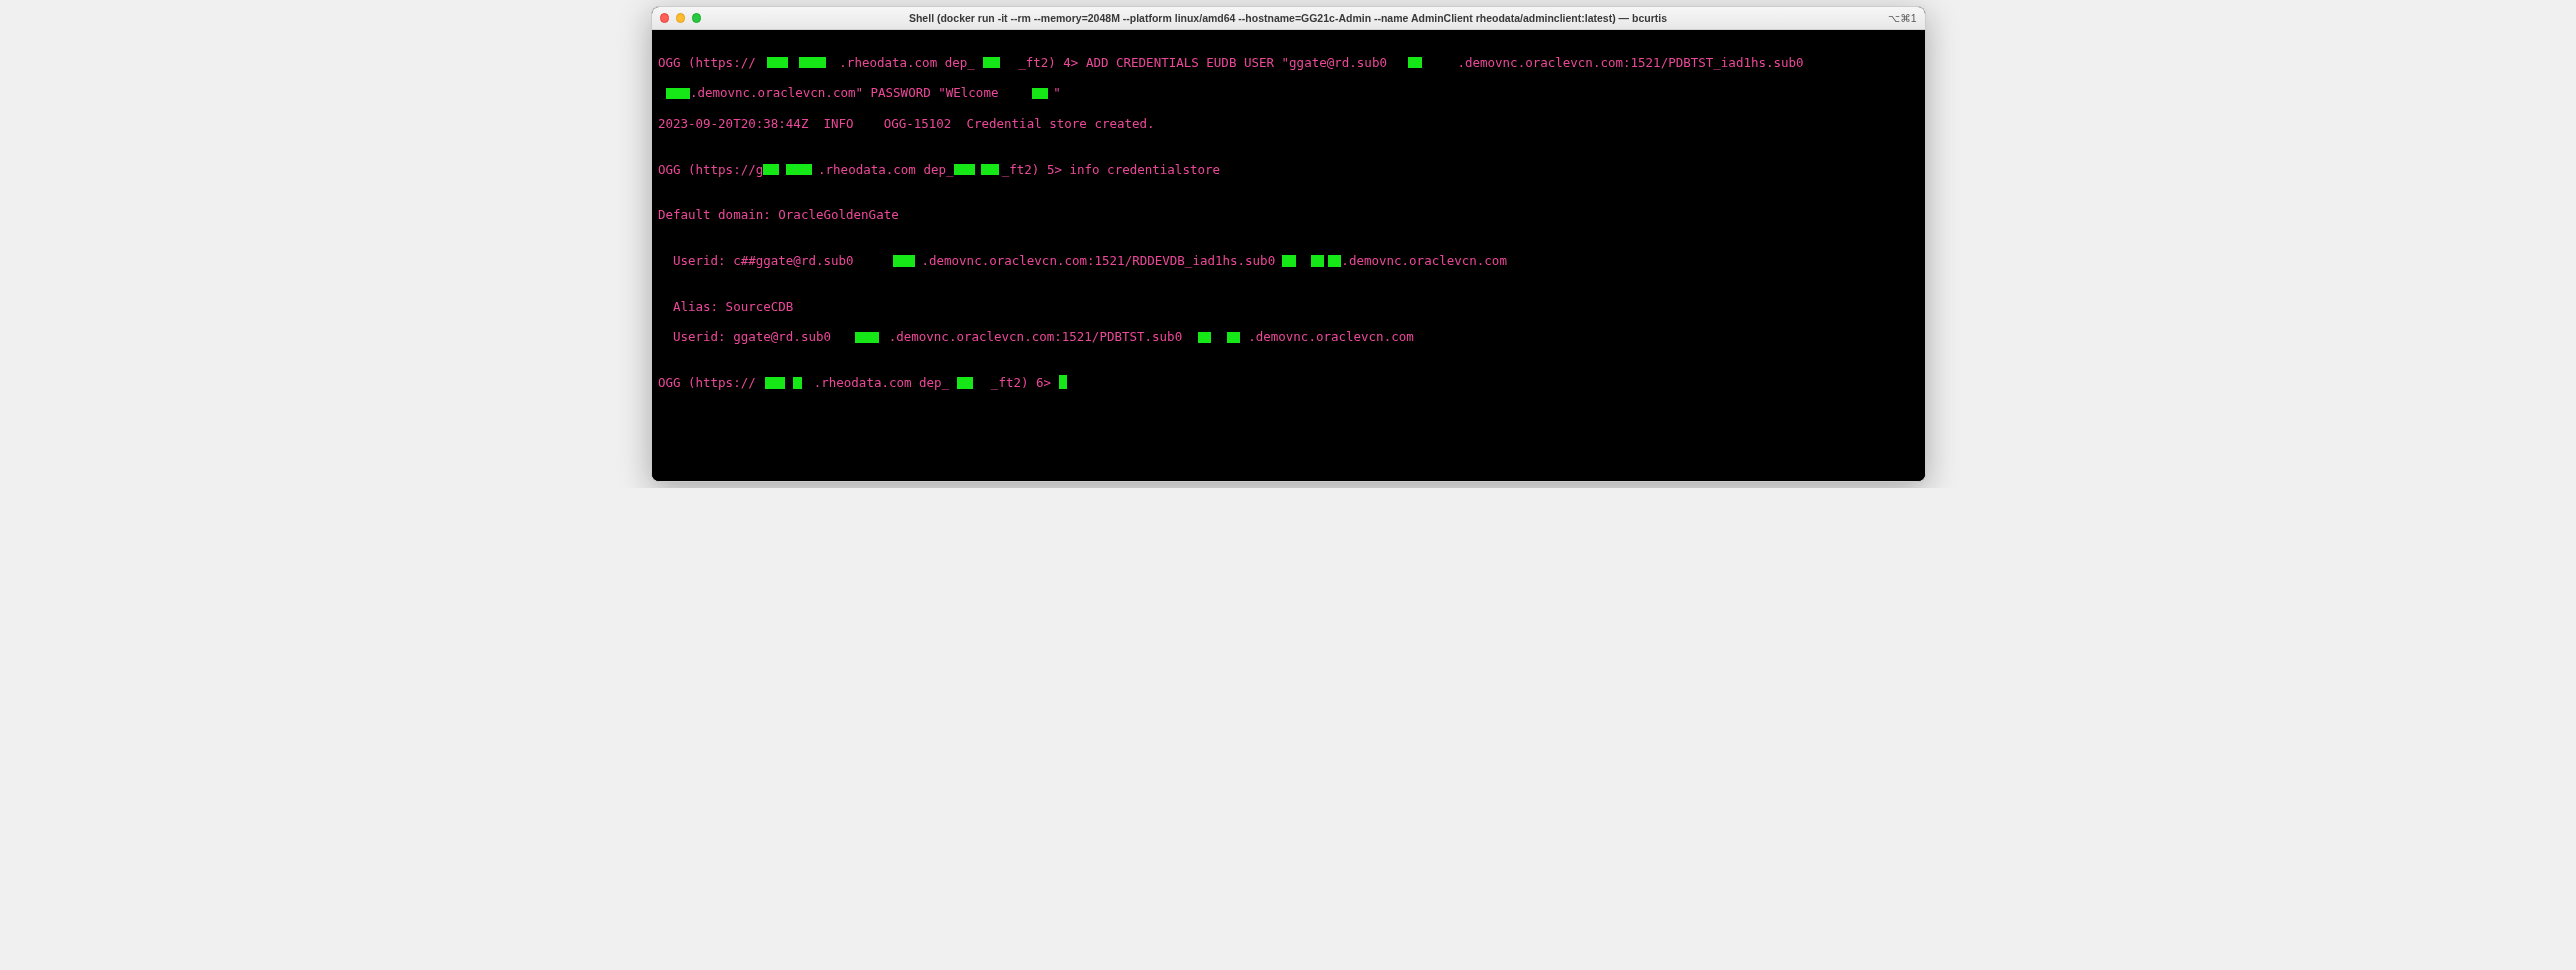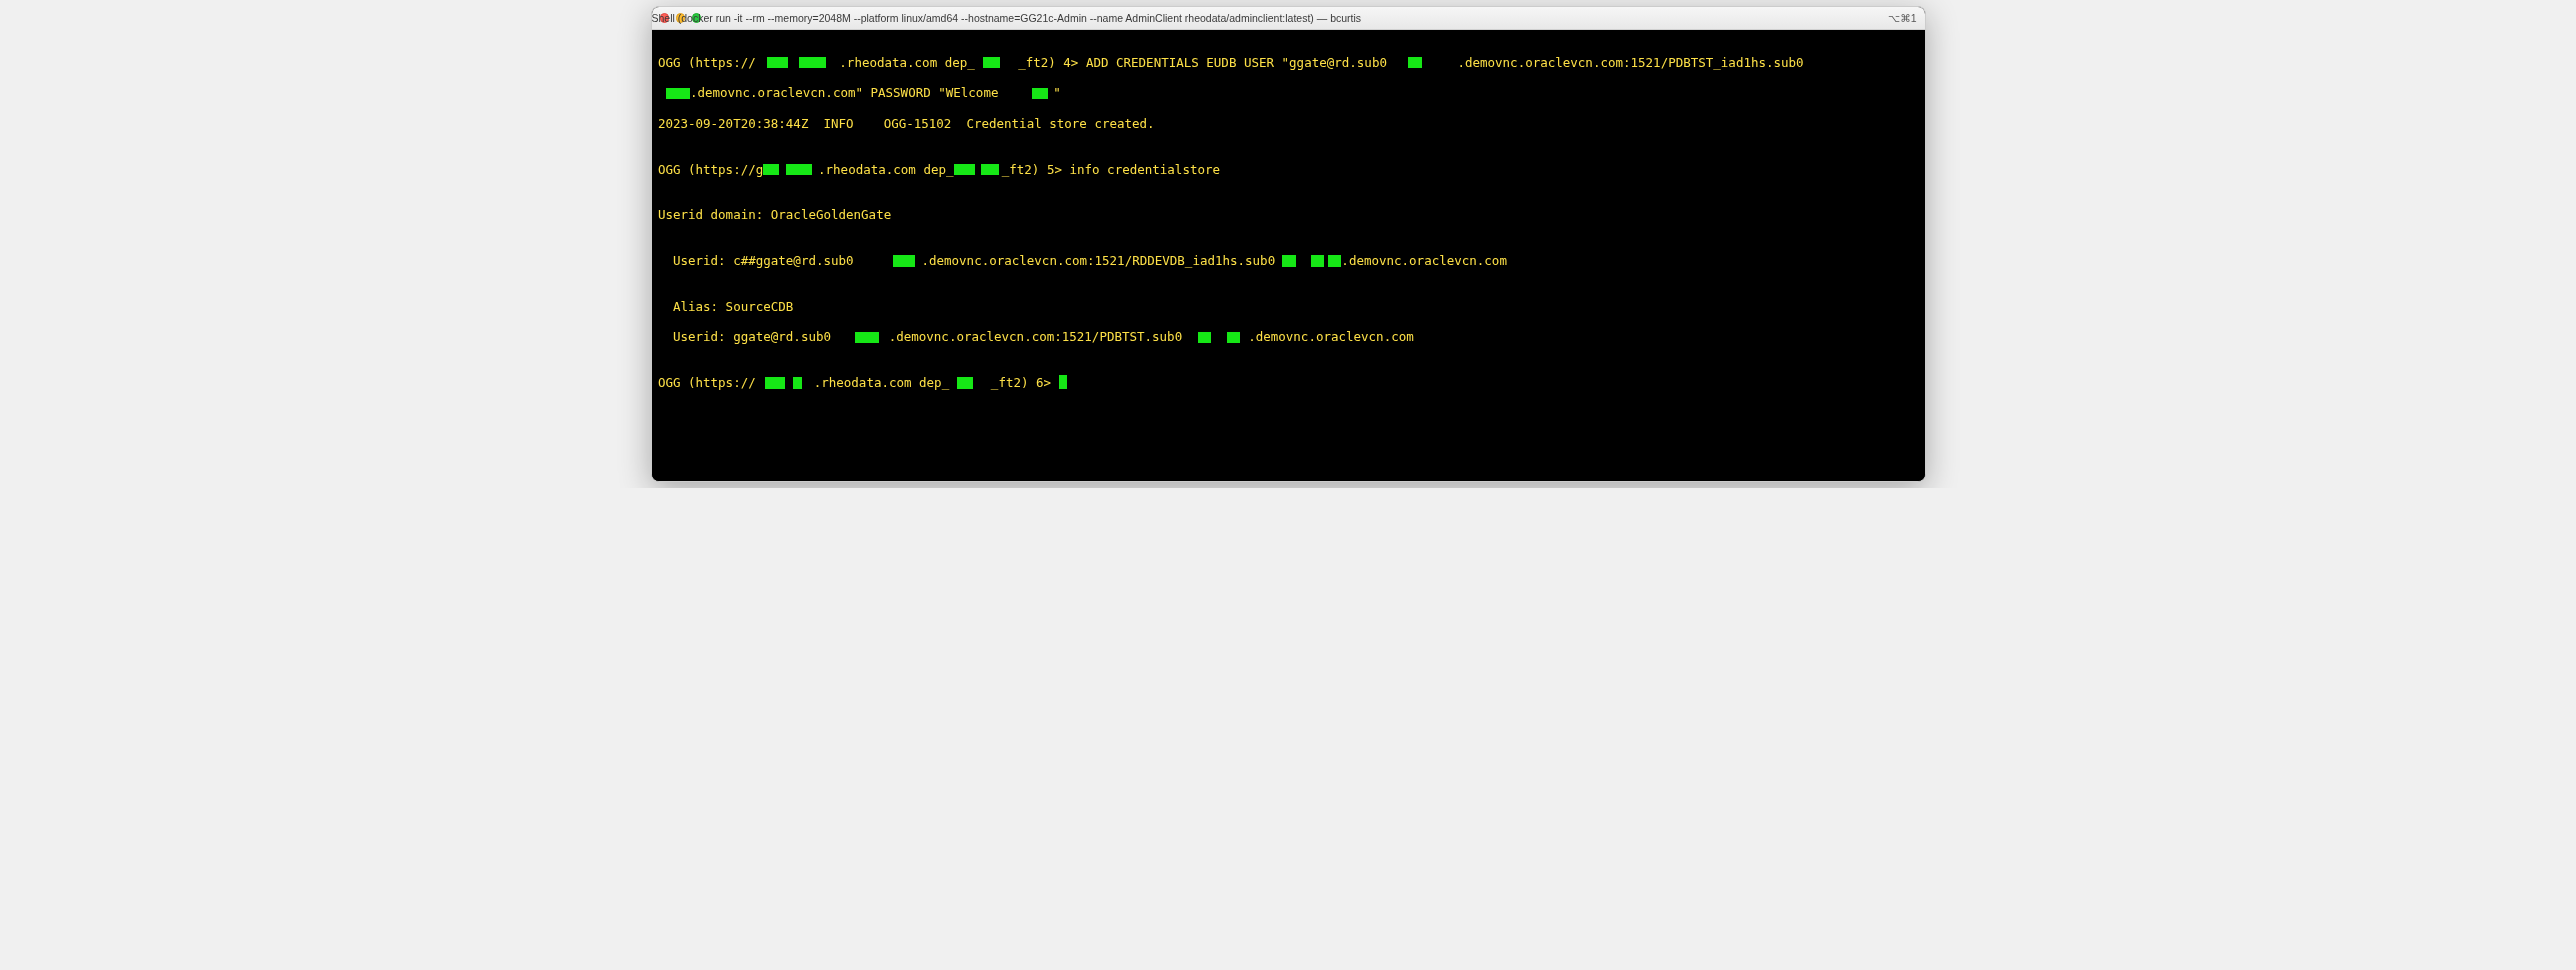--- a/index.html
+++ b/index.html
@@ -42,40 +42,40 @@
       height: 9.7px;
       border-radius: 50%;
     }
     .light.red    { background: #ff5f57; border: 0.4px solid #e14640; }
     .light.yellow { background: #febc2e; border: 0.4px solid #dfa123; }
     .light.green  { background: #28c840; border: 0.4px solid #1dad2c; }
 
     .window-title {
       position: absolute;
       left: 0; right: 0;
-      text-align: left;
+      text-align: center;
       font-size: 10.5px;
-      font-weight: 400;
+      font-weight: 700;
       color: #3a3a3a;
       pointer-events: none;
     }
 
     .window-shortcut {
       margin-left: auto;
       font-size: 10.5px;
       color: #555;
     }
 
     .terminal {
       background: #000;
       padding: 9.7px 6.4px 16px 6.4px;
       font-family: "Menlo", "Consolas", monospace;
       font-size: 12.5px;
       line-height: 1.22;
-      color: #fde047;
+      color: #ec4899;
       min-height: 451px;
       white-space: pre;
       overflow: hidden;
     }
 
     .terminal .line { display: block; position: relative; }
 
     .redact {
       display: inline-block;
       background: #16e716;
@@ -107,21 +107,21 @@
     <div class="window-shortcut">⌥⌘1</div>
   </div>
 
   <div class="terminal">
 <span class="line"><span>OGG (https://</span><span class="sp" style="width:11.3px"></span><span class="redact" style="width:21px"></span><span class="sp" style="width:11.3px"></span><span class="redact" style="width:27px"></span><span class="sp" style="width:13px"></span><span>.rheodata.com dep_</span><span class="sp" style="width:8px"></span><span class="redact" style="width:17.7px"></span><span class="sp" style="width:17.7px"></span><span>_ft2) 4&gt; ADD CREDENTIALS EUDB USER "ggate@rd.sub0</span><span class="sp" style="width:21px"></span><span class="redact" style="width:14.5px"></span><span class="sp" style="width:35px"></span><span>.demovnc.oraclevcn.com:1521/PDBTST_iad1hs.sub0</span></span>
 <span class="line"><span class="sp" style="width:8px"></span><span class="redact" style="width:24px"></span><span>.demovnc.oraclevcn.com" PASSWORD "WElcome</span><span class="sp" style="width:34px"></span><span class="redact" style="width:16px"></span><span class="sp" style="width:4.8px"></span><span>"</span></span>
 <span class="line">2023-09-20T20:38:44Z  INFO    OGG-15102  Credential store created.</span>
 <span class="line"></span>
 <span class="line"><span>OGG (https://g</span><span class="redact" style="width:16px"></span><span class="sp" style="width:6.4px"></span><span class="redact" style="width:26px"></span><span class="sp" style="width:6.4px"></span><span>.rheodata.com dep_</span><span class="redact" style="width:21px"></span><span class="sp" style="width:6.4px"></span><span class="redact" style="width:17.7px"></span><span class="sp" style="width:3.2px"></span><span>_ft2) 5&gt; info credentialstore</span></span>
 <span class="line"></span>
-<span class="line">Userid domain: OracleGoldenGate</span>
+<span class="line">Default domain: OracleGoldenGate</span>
 <span class="line"></span>
 <span class="line"><span>  Userid: c##ggate@rd.sub0</span><span class="sp" style="width:39px"></span><span class="redact" style="width:22.5px"></span><span class="sp" style="width:6.4px"></span><span>.demovnc.oraclevcn.com:1521/RDDEVDB_iad1hs.sub0</span><span class="sp" style="width:6.4px"></span><span class="redact" style="width:14.5px"></span><span class="sp" style="width:14.5px"></span><span class="redact" style="width:13px"></span><span class="sp" style="width:4.8px"></span><span class="redact" style="width:13px"></span><span>.demovnc.oraclevcn.com</span></span>
 <span class="line"></span>
 <span class="line">  Alias: SourceCDB</span>
 <span class="line"><span>  Userid: ggate@rd.sub0</span><span class="sp" style="width:24px"></span><span class="redact" style="width:24px"></span><span class="sp" style="width:9.7px"></span><span>.demovnc.oraclevcn.com:1521/PDBTST.sub0</span><span class="sp" style="width:16px"></span><span class="redact" style="width:13px"></span><span class="sp" style="width:16px"></span><span class="redact" style="width:13px"></span><span class="sp" style="width:8px"></span><span>.demovnc.oraclevcn.com</span></span>
 <span class="line"></span>
 <span class="line"><span>OGG (https://</span><span class="sp" style="width:9.7px"></span><span class="redact" style="width:19.3px"></span><span class="sp" style="width:8px"></span><span class="redact" style="width:9.7px"></span><span class="sp" style="width:11.3px"></span><span>.rheodata.com dep_</span><span class="sp" style="width:8px"></span><span class="redact" style="width:16px"></span><span class="sp" style="width:17.7px"></span><span>_ft2) 6&gt; </span><span class="cursor"></span></span>
   </div>
 
 </div>

